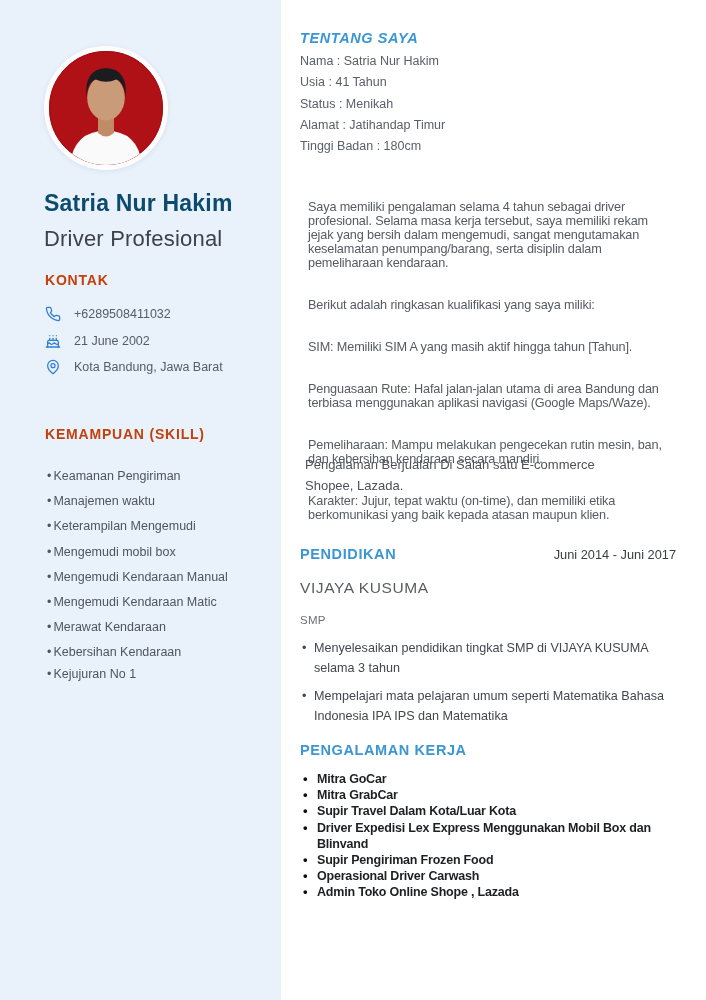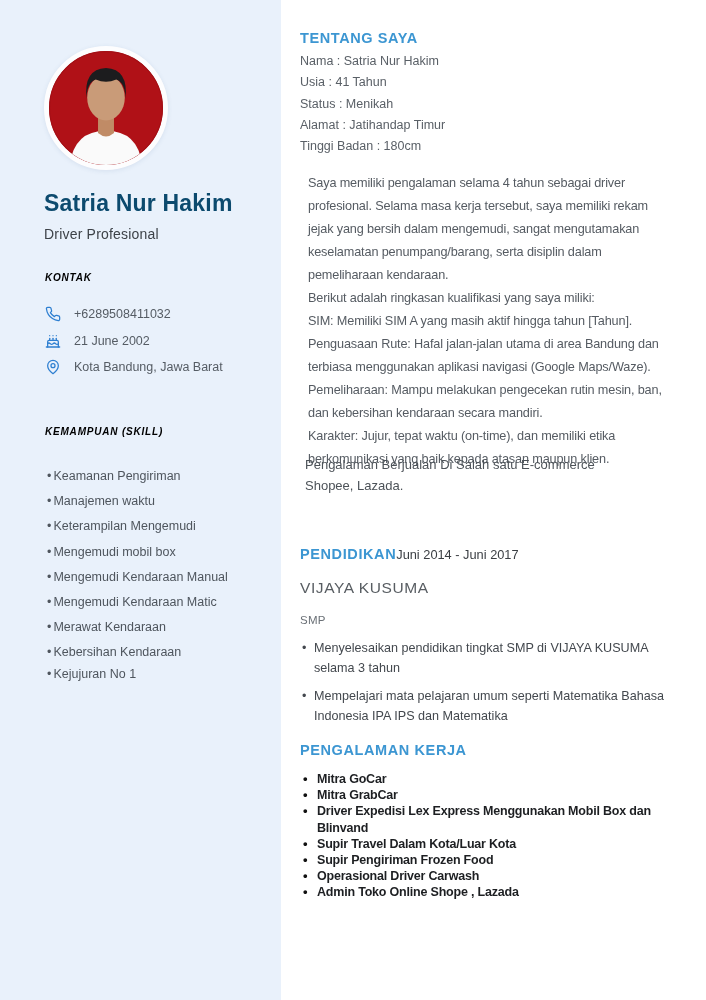--- a/index.html
+++ b/index.html
@@ -7,44 +7,44 @@
   body { font-family:"Liberation Sans","DejaVu Sans",sans-serif; color:#585f66; position:relative; overflow:hidden; }
   .page { position:absolute; inset:0; width:706px; height:1000px; background:#ffffff; }
 
   
   .sidebar { position:absolute; left:0; top:0; width:281px; height:1000px; background:#e9f1fb; }
   .photo-wrap { position:absolute; left:44px; top:46px; width:124px; height:124px; border-radius:50%;
                 border:5px solid #fdfdfe; overflow:hidden; background:#b01117;
                 box-shadow:0 1px 5px rgba(40,80,130,0.10); }
   .photo-wrap svg { width:100%; height:100%; display:block; }
   .person-name { position:absolute; left:44px; top:190px; font-size:23px; font-weight:700; color:#0c4a6e; letter-spacing:0.2px; }
-  .person-role { position:absolute; left:44px; top:226px; font-size:14px; color:#3d4248; letter-spacing:0.2px; }
-  .side-heading { font-size:10px; font-weight:700; color:#000000; letter-spacing:0.8px;font-style:italic; }
+  .person-role { position:absolute; left:44px; top:226px; font-size:22px; color:#3d4248; letter-spacing:0.2px; }
+  .side-heading { font-size:14px; font-weight:700; color:#c2410c; letter-spacing:0.8px; }
   .kontak-heading { position:absolute; left:45px; top:272px; }
   .contact-list { position:absolute; left:45px; top:301px; width:220px; }
   .contact-row { display:flex; align-items:center; height:26.5px; }
   .contact-row .cicon { width:16px; height:16px; flex:0 0 16px; margin-right:13px; display:flex; align-items:center; }
   .contact-row .cicon svg { width:16px; height:16px; stroke:#2e7fd1; fill:none; stroke-width:1.9; stroke-linecap:round; stroke-linejoin:round; }
   .contact-row .ctext { font-size:12.5px; color:#555c64; }
   .skill-heading { position:absolute; left:45px; top:426px; }
   .skill-list { position:absolute; left:47px; top:464px; list-style:none; }
   .skill-list li { font-size:12.5px; color:#4e555d; line-height:25.2px; }
   .skill-list li::before { content:"\2022"; margin-right:2px; color:#4e555d; }
   .skill-list li:last-child { line-height:17px; }
   .main-heading { font-size:14.5px; font-weight:700; color:#3c96d2; letter-spacing:0.6px; }
-  .about-heading { position:absolute; left:300px; top:30px; }
+  .about-heading { position:absolute; left:300px; top:30px;font-style:italic; }
   .about-info { position:absolute; left:300px; top:51px; }
   .about-info p { font-size:12.5px; color:#5a6067; line-height:21.3px; }
   .summary { position:absolute; left:308px; top:172px; width:368px; }
-  .summary p { font-size:12.7px; color:#555b62; line-height:23px; letter-spacing:-0.15px; }
+  .summary p { font-size:12.7px; color:#555b62; line-height:14px; letter-spacing:-0.15px;margin-top:28px; }
   .ecommerce { position:absolute; left:305px; top:454px; width:368px; }
   .ecommerce p { font-size:13px; color:#4c5258; line-height:21px; }
 
   .education { position:absolute; left:300px; top:546px; width:376px; }
-  .edu-head-row { display:flex; justify-content:flex-start; align-items:baseline; }
+  .edu-head-row { display:flex; justify-content:space-between; align-items:baseline; }
   .edu-date { font-size:12.8px; color:#3a3e43; font-weight:400; }
   .edu-school { margin-top:17px; font-size:15.5px; color:#585d62; letter-spacing:0.6px; }
   .edu-level { margin-top:17px; font-size:11.5px; color:#6a7076; letter-spacing:0.3px; }
   .edu-bullets { margin-top:13px; list-style:none; }
   .edu-bullets li { position:relative; padding-left:14px; font-size:12.6px; color:#43484e; line-height:19.5px; margin-bottom:9px; }
   .edu-bullets li::before { content:"\2022"; position:absolute; left:2px; color:#43484e; }
 
   .experience { position:absolute; left:300px; top:742px; width:392px; }
   .exp-list { margin-top:13px; list-style:none; }
   .exp-list li { position:relative; padding-left:17px; font-size:12.5px; font-weight:700; color:#1d1f22; line-height:16.2px; letter-spacing:-0.2px; }
@@ -159,21 +159,21 @@
       <li>Menyelesaikan pendidikan tingkat SMP di VIJAYA KUSUMA selama 3 tahun</li>
       <li>Mempelajari mata pelajaran umum seperti Matematika Bahasa Indonesia IPA IPS dan Matematika</li>
     </ul>
   </section>
 
   <section class="experience">
     <h2 class="main-heading">PENGALAMAN KERJA</h2>
     <ul class="exp-list">
       <li>Mitra GoCar</li>
       <li>Mitra GrabCar</li>
+      <li>Supir Travel Dalam Kota/Luar Kota</li>
       <li>Driver Expedisi Lex Express Menggunakan Mobil Box dan Blinvand</li>
-      <li>Supir Travel Dalam Kota/Luar Kota</li>
       <li>Supir Pengiriman Frozen Food</li>
       <li>Operasional Driver Carwash</li>
       <li>Admin Toko Online Shope , Lazada</li>
     </ul>
   </section>
 
 </div>
 
 </body></html>

